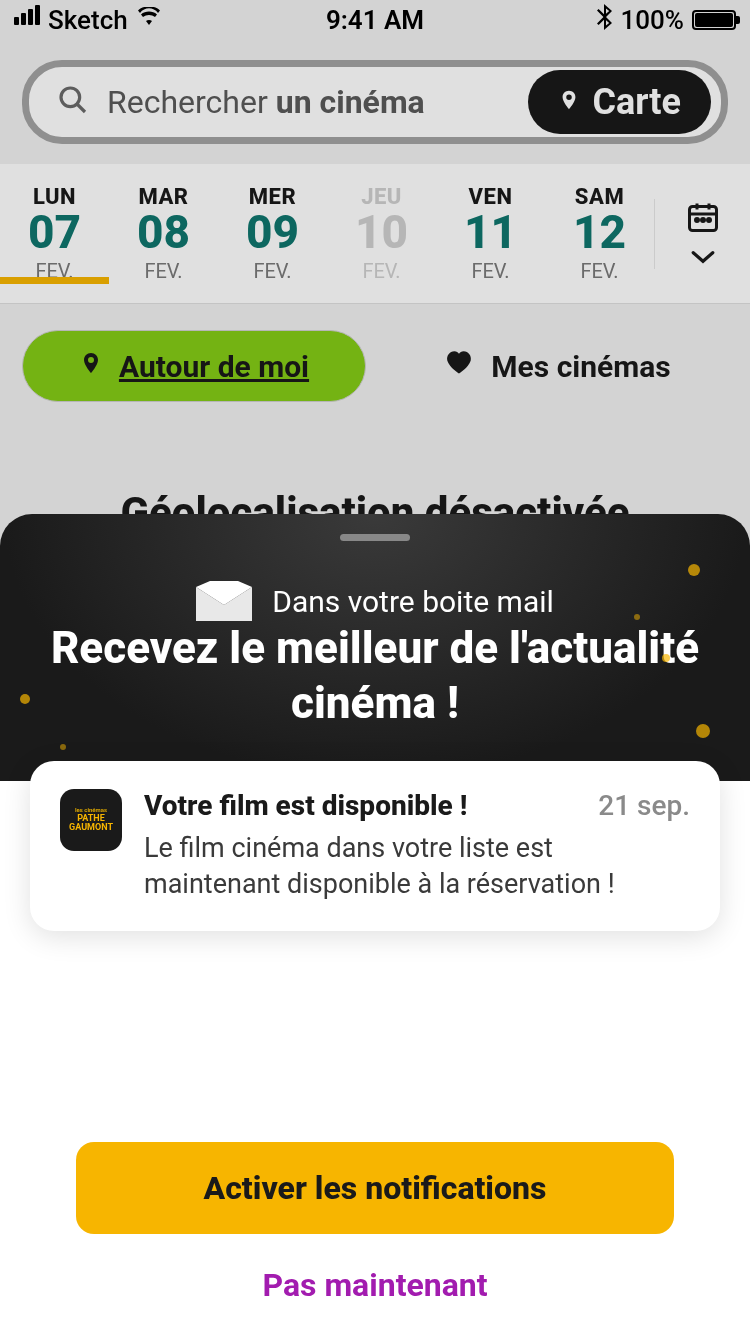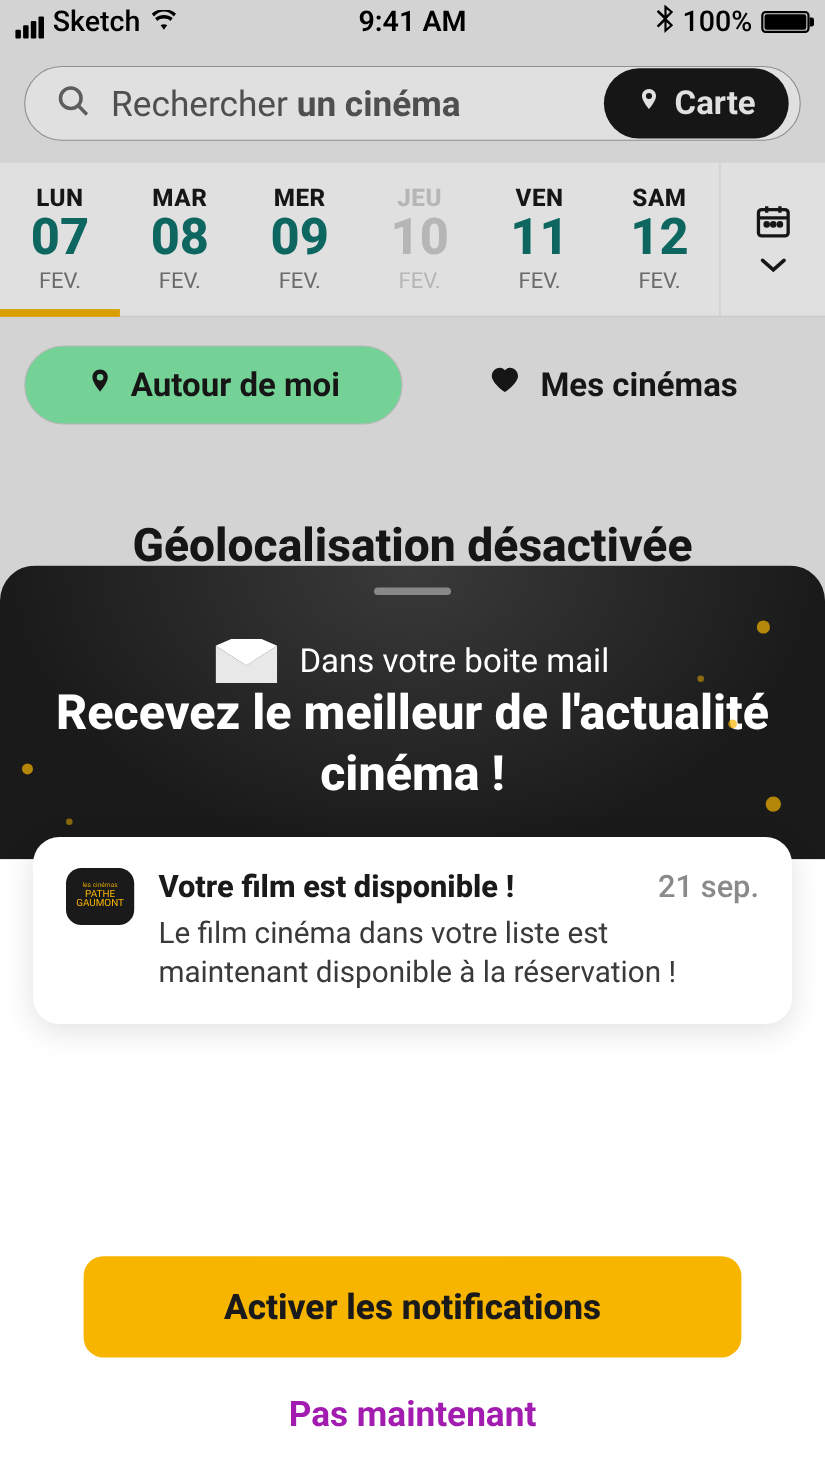--- a/index.html
+++ b/index.html
@@ -13,68 +13,69 @@
 }
 .status-bar {
   height: 40px;
   display: flex;
   align-items: center;
   justify-content: space-between;
   padding: 0 14px;
   font-size: 26px;
   font-weight: 500;
 }
-.status-left { display: flex; align-items: flex-end; gap: 8px; }
+.status-left { display: flex; align-items: flex-start; gap: 8px; }
 .status-right { display: flex; align-items: center; gap: 8px; }
 .signal-bars { display: inline-flex; align-items: flex-end; gap: 2px; }
 .signal-bars span { width: 5px; background: #000; border-radius: 1px; }
 .signal-bars span:nth-child(1) { height: 8px; }
 .signal-bars span:nth-child(2) { height: 12px; }
 .signal-bars span:nth-child(3) { height: 16px; }
 .signal-bars span:nth-child(4) { height: 20px; }
 .wifi-icon { font-size: 24px; }
 .time-center { position: absolute; left: 50%; transform: translateX(-50%); font-weight: 600; }
 .battery-icon { width: 44px; height: 20px; border: 2px solid #000; border-radius: 4px; position: relative; display: inline-block; }
 .battery-icon::after { content: ""; position: absolute; right: -6px; top: 4px; width: 4px; height: 8px; background: #000; border-radius: 0 2px 2px 0; }
 .battery-fill { position: absolute; left: 1px; top: 1px; bottom: 1px; right: 1px; background: #000; border-radius: 2px; }
 
 .search-container {
   padding: 20px 22px 0;
 }
 .search-bar {
   display: flex;
   align-items: center;
   background: #fff;
-  border: 1px solid #a3a3a3;
+  border: 7px solid #a3a3a3;
   border-radius: 40px;
-  height: 68px;
+  height: 84px;
   padding: 0 10px 0 28px;
 }
 .search-icon { color: #7a7a7a; }
 .search-text { flex: 1; margin-left: 18px; font-size: 32px; color: #5a5a5a; }
 .search-text .bold { font-weight: 700; }
 .map-button {
   background: #1a1a1a;
   color: #fff;
   border-radius: 36px;
   height: 64px;
   display: flex;
   align-items: center;
   padding: 18px 30px;
-  font-size: 30px;
+  font-size: 36px;
   font-weight: 700;
   gap: 12px;
 }
 
 .dates-strip {
   display: flex;
   background: #fff;
   margin-top: 20px;
   border-bottom: 1px solid #e0e0e0;
   height: 140px;
+  align-items: center;
 }
 .date-cell {
   flex: 1;
   display: flex;
   flex-direction: column;
   align-items: center;
   justify-content: center;
   position: relative;
 }
 .date-cell .dow { font-size: 22px; font-weight: 800; color: #1a1a1a; letter-spacing: 0.5px; }
@@ -113,22 +114,23 @@
   border-radius: 40px;
   display: flex;
   align-items: center;
   justify-content: center;
   gap: 16px;
   font-size: 30px;
   font-weight: 700;
   color: #1a1a1a;
 }
 .pill.outlined {
-  background: #86efac;
+  background: #84cc16;
   border: 1px solid #d0d0d0;
+  text-decoration: underline;
 }
 .pill.plain {
   background: transparent;
 }
 
 .geo-block {
   text-align: center;
   padding: 60px 40px 0;
 }
 .geo-title {
@@ -203,30 +205,30 @@
   border-radius: 24px;
   box-shadow: 0 6px 28px rgba(0,0,0,0.12);
   padding: 28px 30px;
   display: flex;
   gap: 22px;
   position: relative;
   z-index: 2;
 }
 .notif-icon {
   width: 62px;
-  height: 52px;
+  height: 62px;
   border-radius: 14px;
   background: #1a1a1a;
   display: flex;
   flex-direction: column;
   align-items: center;
   justify-content: center;
   color: #f7b500;
   font-size: 9px;
-  font-weight: 400;
+  font-weight: 700;
   line-height: 1.05;
   text-align: center;
   flex-shrink: 0;
   padding: 4px;
 }
 .notif-icon .l1 { font-size: 6px; color: #d9a400; }
 .notif-body { flex: 1; }
 .notif-top { display: flex; justify-content: space-between; align-items: baseline; }
 .notif-title { font-size: 28px; font-weight: 800; color: #1a1a1a; }
 .notif-date { font-size: 28px; color: #8a8a8a; font-weight: 500; }

